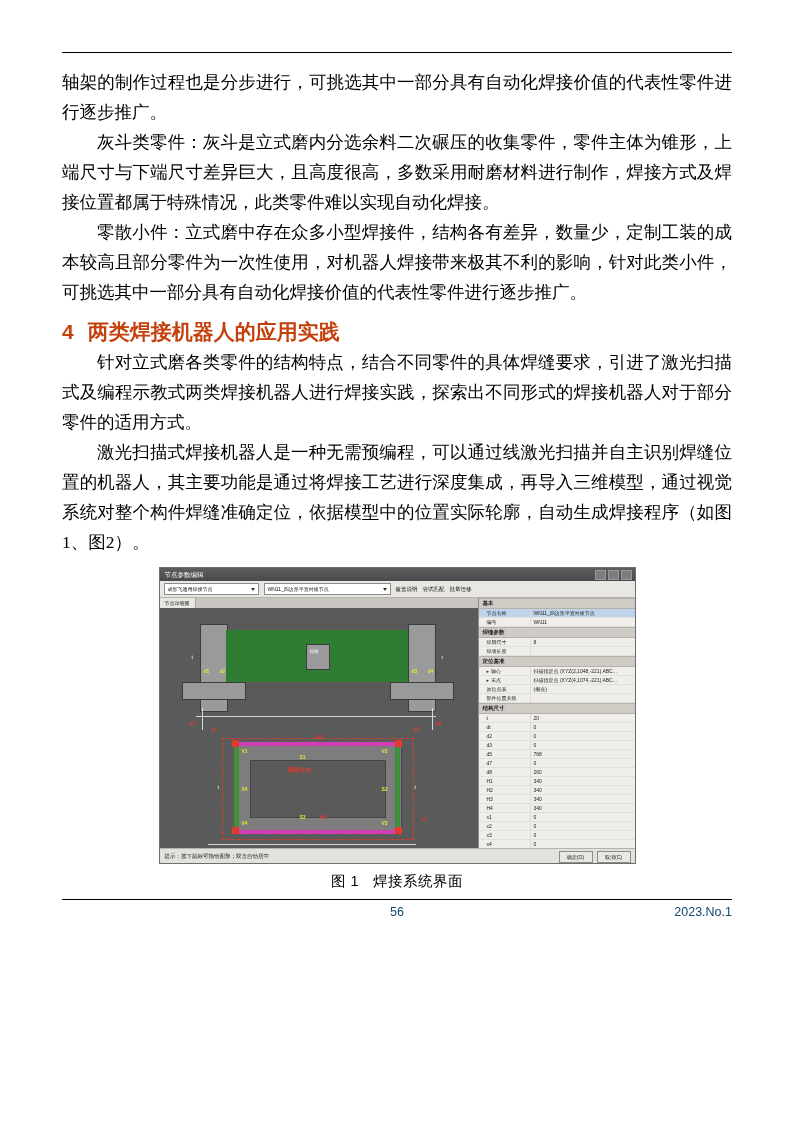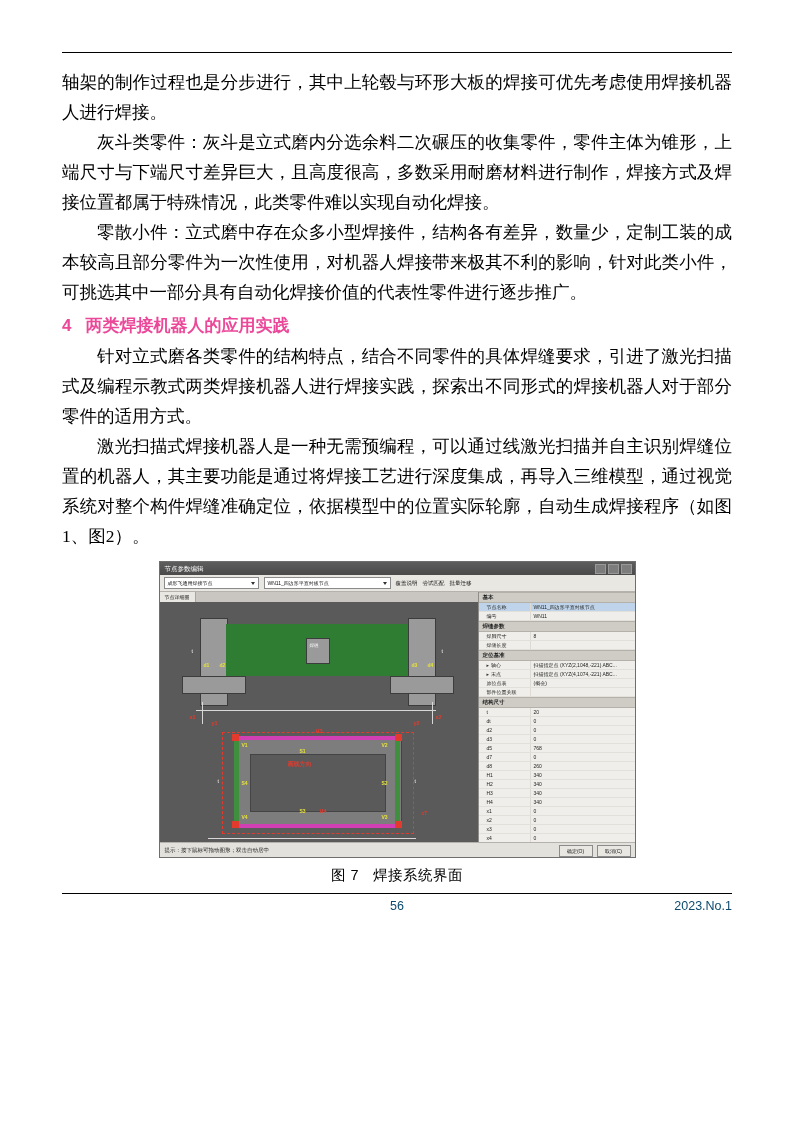--- a/index.html
+++ b/index.html
@@ -43,25 +43,25 @@
     line-height: 30px;
     color: #000;
     text-align: justify;
     text-justify: inter-ideograph;
     margin: 0 0 0 0;
   }
   .para.indent {
     text-indent: 2em;
   }
   .heading {
-    font-size: 17px;
+    font-size: 21px;
     line-height: 30px;
     font-weight: bold;
-    color: #ec4899;
-    margin: 4px 0 0 0;
+    color: #c2410c;
+    margin: 10px 0 0 0;
     font-family: "Liberation Sans", "DejaVu Sans", sans-serif;
   }
   .heading .num {
     margin-right: 14px;
   }
   .heading-sub {
     font-size: 17.5px;
     line-height: 30px;
     font-weight: bold;
     color: #000;
@@ -283,21 +283,21 @@
   }
 </style>
 </head>
 <body>
 
 <div class="page">
   <div class="page-inner">
 
     <div class="header-rule"></div>
 
-    <p class="para">轴架的制作过程也是分步进行，其中上轮毂与环形大板的焊接可优先考虑使用焊接机器人进行焊接。</p>
+    <p class="para">轴架的制作过程也是分步进行，可挑选其中一部分具有自动化焊接价值的代表性零件进行逐步推广。</p>
     <p class="para indent">灰斗类零件：灰斗是立式磨内分选余料二次碾压的收集零件，零件主体为锥形，上端尺寸与下端尺寸差异巨大，且高度很高，多数采用耐磨材料进行制作，焊接方式及焊接位置都属于特殊情况，此类零件难以实现自动化焊接。</p>
     <p class="para indent">零散小件：立式磨中存在众多小型焊接件，结构各有差异，数量少，定制工装的成本较高且部分零件为一次性使用，对机器人焊接带来极其不利的影响，针对此类小件，可挑选其中一部分具有自动化焊接价值的代表性零件进行逐步推广。</p>
 
     <div class="heading">
       <span class="num">4</span><span>两类焊接机器人的应用实践</span>
     </div>
 
     <p class="para indent">针对立式磨各类零件的结构特点，结合不同零件的具体焊缝要求，引进了激光扫描式及编程示教式两类焊接机器人进行焊接实践，探索出不同形式的焊接机器人对于部分零件的适用方式。</p>
 
 
@@ -503,21 +503,21 @@
           <span>提示：按下鼠标可拖动图形；双击自动居中</span>
           <span class="btns">
             <span>确定(O)</span>
             <span>取消(C)</span>
           </span>
         </div>
 
       </div>
 
       <div class="figure-caption">
-        <span>图 7</span><span class="gap"></span><span>焊接系统界面</span>
+        <span>图 1</span><span class="gap"></span><span>焊接系统界面</span>
       </div>
     </div>
 
     <div class="footer-rule"></div>
     <div class="footer">
       <div class="pageno">56</div>
       <div class="issue">2023.No.1</div>
     </div>
 
   </div>

